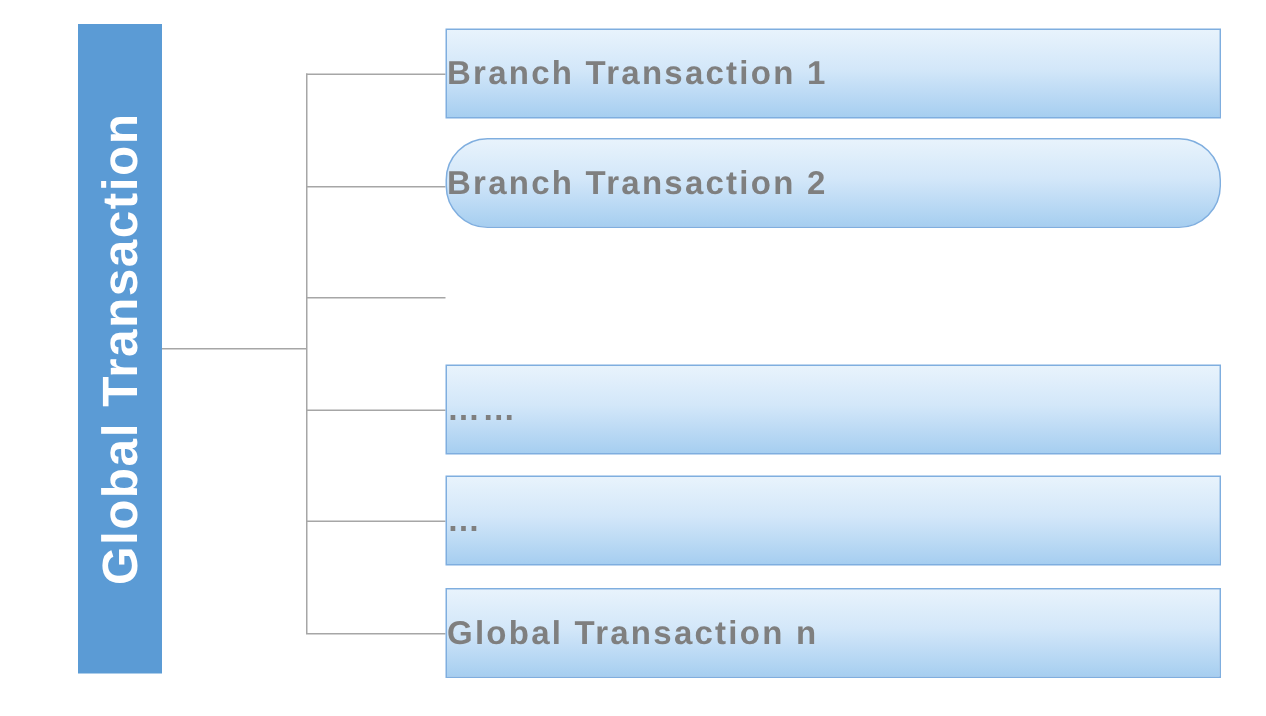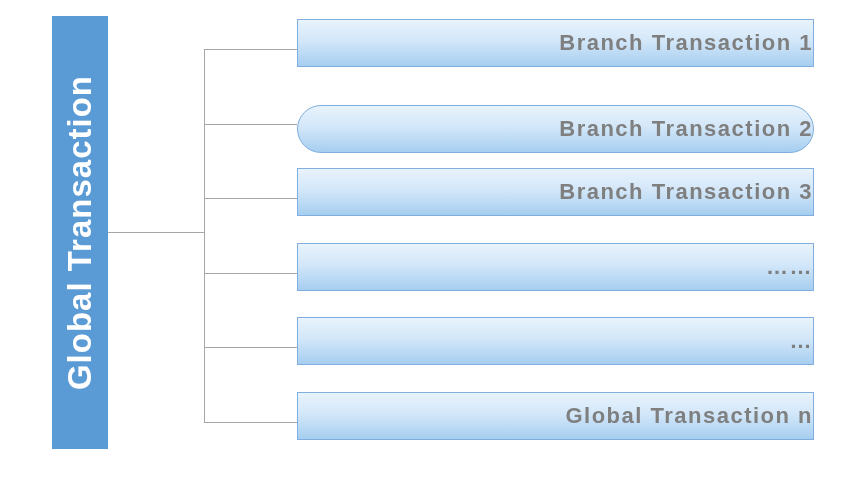--- a/index.html
+++ b/index.html
@@ -34,40 +34,40 @@
     font-weight: bold;
     font-size: 33px;
     letter-spacing: 1px;
     white-space: nowrap;
   }
   
   .branch-node {
     position: absolute;
     left: 297px;
     width: 517px;
-    height: 48px;
+    height: 60px;
     box-sizing: border-box;
     border: 1px solid var(--branch-border, #7FAEDF);
     background: linear-gradient(to bottom,
       var(--branch-fill-top, #E8F3FC) 0%,
       #D3E7F9 45%,
       var(--branch-fill-bottom, #A6CEF0) 100%);
     display: flex;
     align-items: center;
-    justify-content: flex-end;
+    justify-content: flex-start;
   }
   .branch-label {
     color: var(--branch-text, #7F7F7F);
     font-weight: bold;
     font-size: 22px;
     letter-spacing: 1.5px;
     white-space: nowrap;
   }
   .b1 { top: 19px; }
-  .b2 { top: 105px; border-radius: 28px; }
+  .b2 { top: 92px; border-radius: 28px; }
   .b3 { top: 168px; }
   .b4 { top: 243px; }
   .b5 { top: 317px; }
   .b6 { top: 392px; }
   
   .connector {
     position: absolute;
     background: var(--connector, #A6A6A6);
   }
   .line-root   { left: 108px; top: 232px; width: 96px; height: 1px; }
@@ -96,23 +96,20 @@
   <div class="root-node">
     <span class="root-label">Global Transaction</span>
   </div>
 
   <div class="branch-node b1">
     <span class="branch-label">Branch Transaction 1</span>
   </div>
   <div class="branch-node b2">
     <span class="branch-label">Branch Transaction 2</span>
   </div>
-  <div class="branch-node b3">
-    <span class="branch-label">Branch Transaction 3</span>
-  </div>
   <div class="branch-node b4">
     <span class="branch-label">……</span>
   </div>
   <div class="branch-node b5">
     <span class="branch-label">…</span>
   </div>
   <div class="branch-node b6">
     <span class="branch-label">Global Transaction n</span>
   </div>
 

